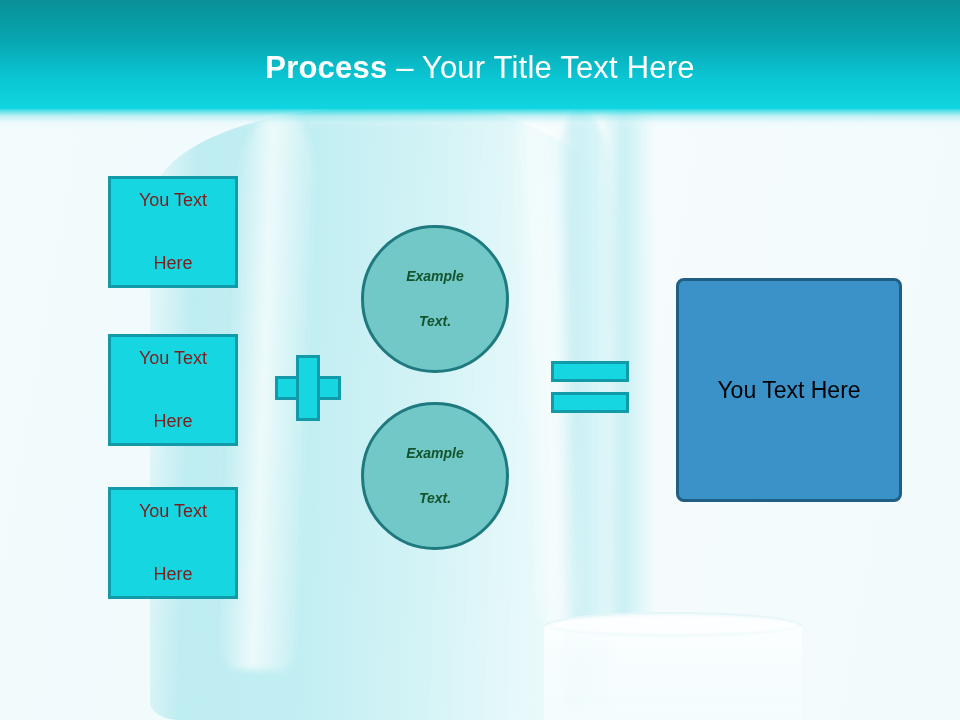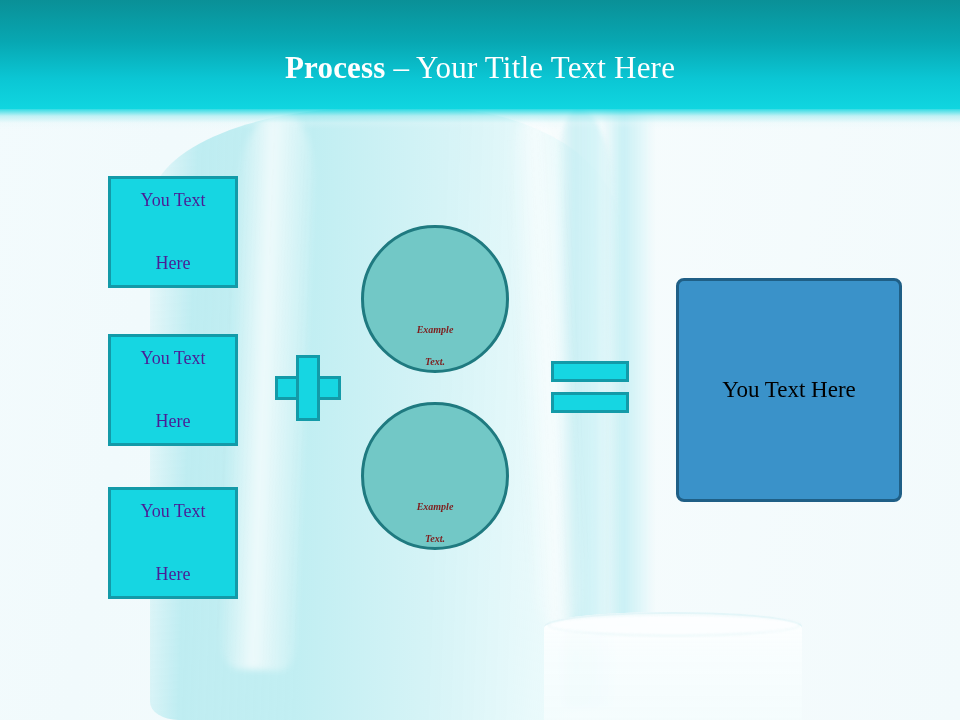--- a/index.html
+++ b/index.html
@@ -5,21 +5,21 @@
   html, body {
     margin: 0;
     padding: 0;
     background: #ffffff;
   }
   #slide {
     position: relative;
     width: 960px;
     height: 720px;
     overflow: hidden;
-    font-family: Liberation Serif, serif;
+    font-family: Liberation Sans, sans-serif;
     background: #f4fbfd;
   }
 
   
   .bg-base {
     position: absolute;
     left: 0; top: 0; right: 0; bottom: 0;
     background: linear-gradient(100deg, #f3fbfd 0%, #f1fafc 18%, #f6fcfd 55%, #f2fafc 100%);
   }
   .bg-bottle {
@@ -155,21 +155,21 @@
   .title .t-light { font-weight: normal; }
 
   
   .inbox {
     position: absolute;
     width: 130px;
     height: 112px;
     background: #16d6e2;
     border: 3px solid #139aa8;
     box-sizing: border-box;
-    color: #4c1d95;
+    color: #7f1d1d;
     font-size: 18px;
     line-height: 1.75;
     text-align: center;
     display: flex;
     align-items: center;
     justify-content: center;
   }
   .inbox span { display: block; width: 100%; }
   #inbox-0 { left: 108px; top: 176px; }
   #inbox-1 { left: 108px; top: 334px; }
@@ -196,24 +196,24 @@
   
   .circ {
     position: absolute;
     width: 148px;
     height: 148px;
     border-radius: 50%;
     background: #72c8c6;
     border: 3px solid #1f7a80;
     box-sizing: border-box;
     display: flex;
-    align-items: flex-end;
+    align-items: center;
     justify-content: center;
-    color: #7f1d1d;
-    font-size: 10px;
+    color: #14532d;
+    font-size: 14px;
     font-weight: bold;
     font-style: italic;
     line-height: 1.6;
     text-align: center;
   }
   #circ-0 { left: 361px; top: 225px; }
   #circ-1 { left: 361px; top: 402px; }
   .circ span { display: block; width: 100%; }
 
   

